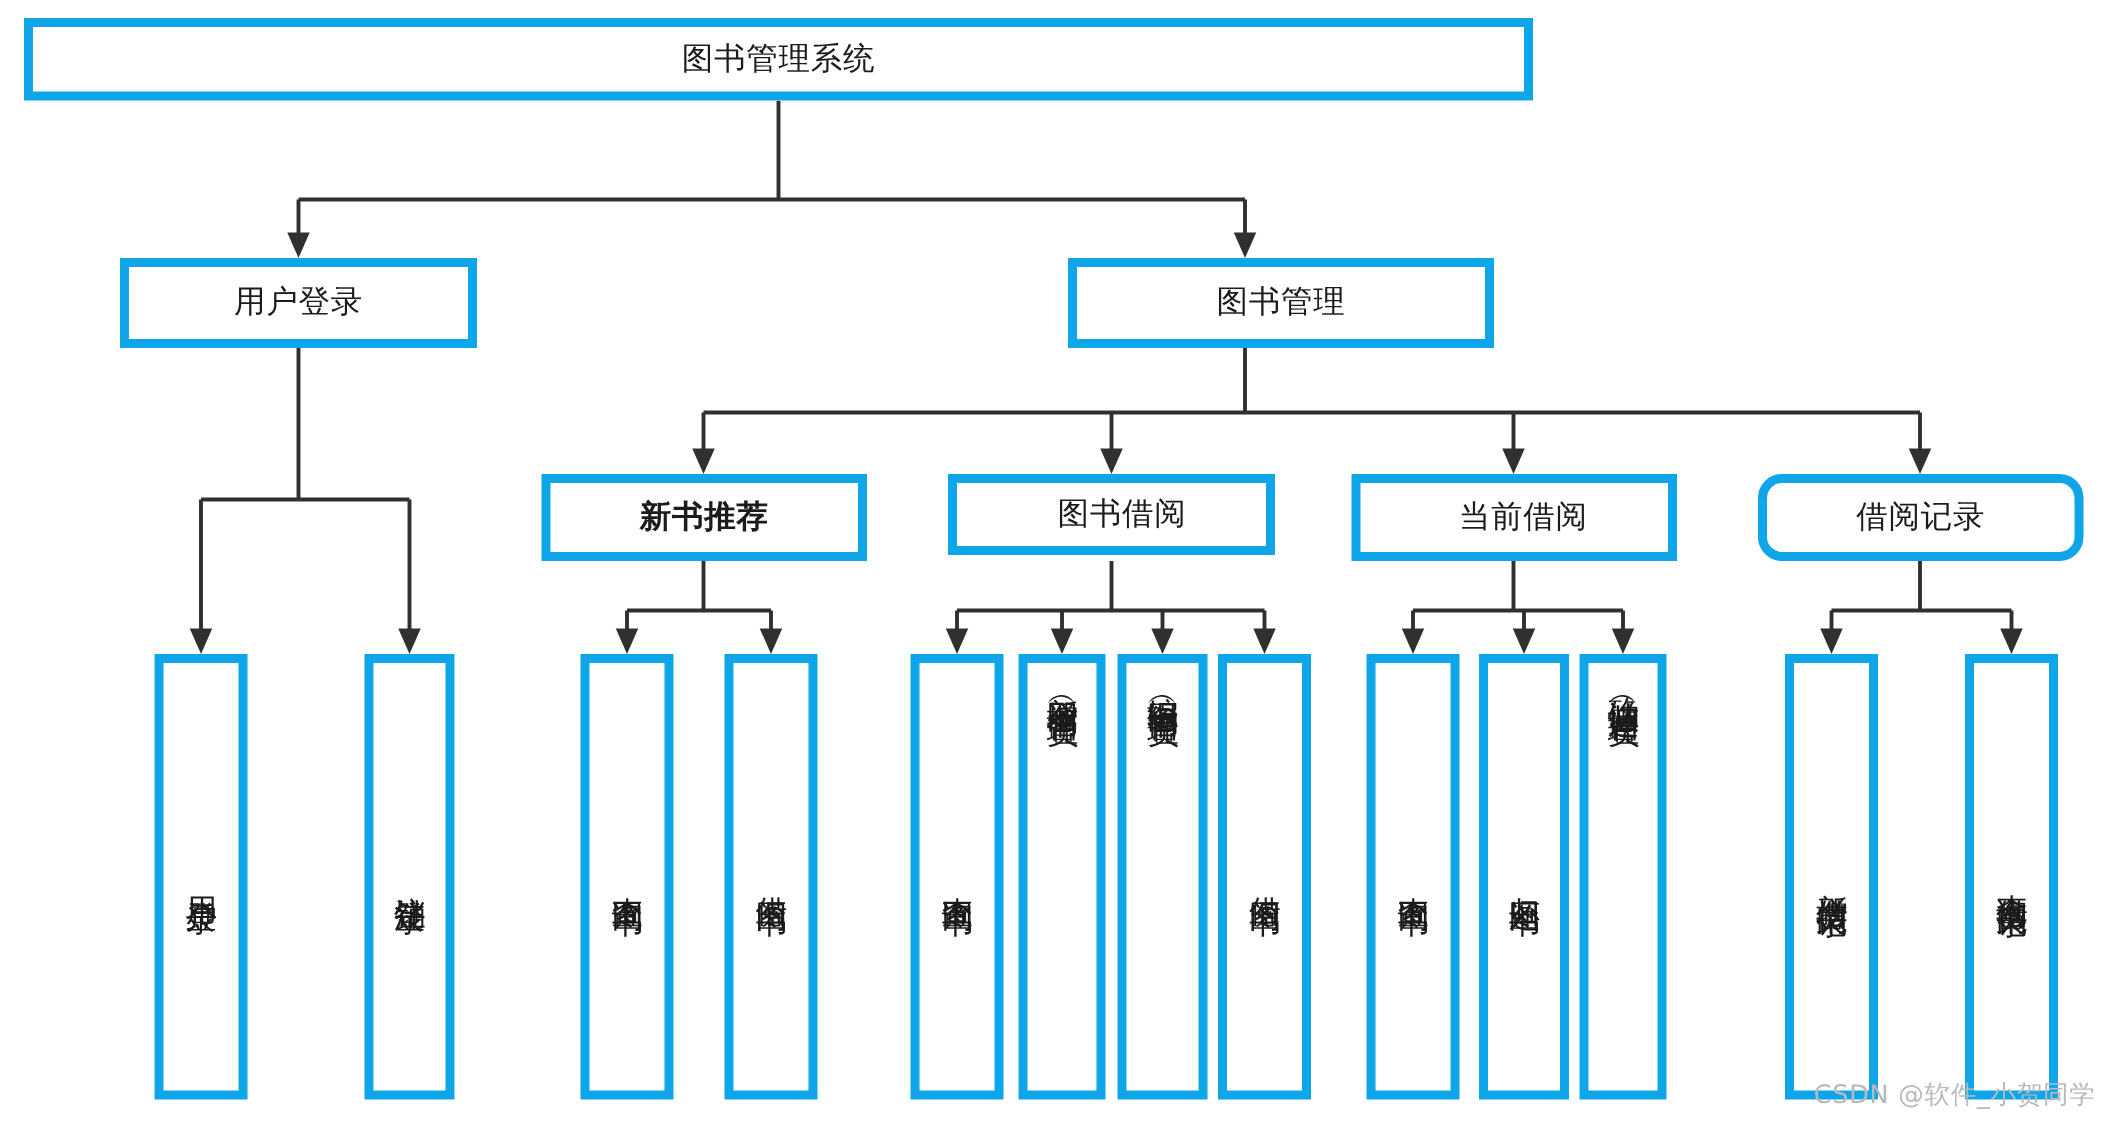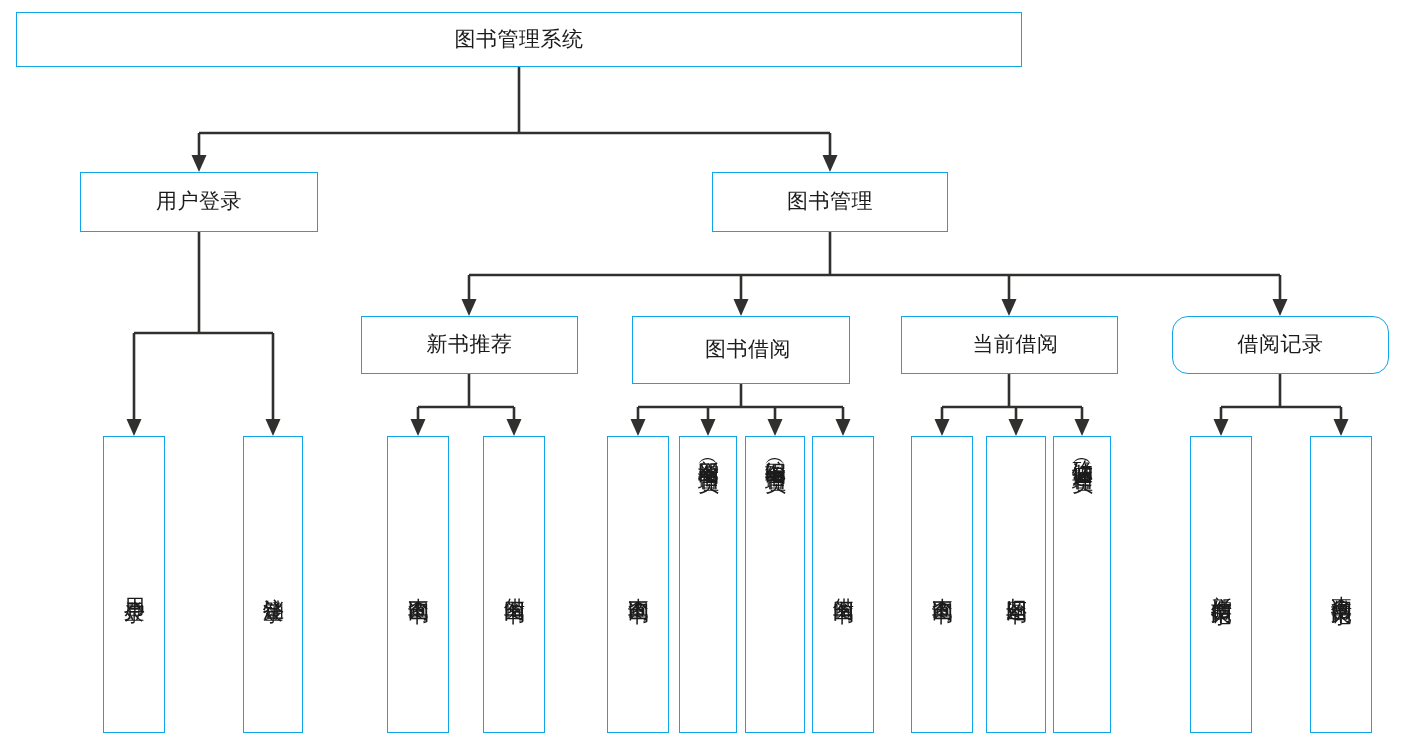--- a/index.html
+++ b/index.html
@@ -17,21 +17,21 @@
   }
   #diagram-root {
     position: relative;
     width: 1405px;
     height: 747px;
   }
   .node-box {
     position: absolute;
     box-sizing: border-box;
     background: #ffffff;
-    border: 1px solid #0ea5e9;
+    border: 6px solid #0ea5e9;
     display: flex;
     align-items: center;
     justify-content: center;
   }
   .node-label-h {
     font-size: 21px;
     color: #1b1b1b;
     letter-spacing: 0.5px;
     line-height: 1.1;
     white-space: nowrap;
@@ -144,27 +144,27 @@
       <polygon points="1333.5,419 1348.5,419 1341,436" class="conn-arrow"></polygon>
     </svg>
 
   <div id="boxes-layer">
       <div class="node-box" style="left: 16px; top: 12px; width: 1006px; height: 55px;">
         <span class="node-label-h">图书管理系统</span>
       </div>
       <div class="node-box" style="left: 80px; top: 172px; width: 238px; height: 60px;">
         <span class="node-label-h">用户登录</span>
       </div>
-      <div class="node-box" style="left: 712px; top: 172px; width: 236px; height: 60px;">
+      <div class="node-box" style="left: 712px; top: 172px; width: 284px; height: 60px;">
         <span class="node-label-h">图书管理</span>
       </div>
-      <div class="node-box" style="left: 361px; top: 316px; width: 217px; height: 58px;">
+      <div class="node-box" style="left: 361px; top: 316px; width: 217px; height: 58px; font-weight: bold;">
         <span class="node-label-h">新书推荐</span>
       </div>
-      <div class="node-box" style="left: 632px; top: 316px; width: 218px; height: 68px; padding-left: 14px;">
+      <div class="node-box" style="left: 632px; top: 316px; width: 218px; height: 54px; padding-left: 14px;">
         <span class="node-label-h">图书借阅</span>
       </div>
       <div class="node-box" style="left: 901px; top: 316px; width: 217px; height: 58px; padding-left: 12px;">
         <span class="node-label-h">当前借阅</span>
       </div>
       <div class="node-box" style="left: 1172px; top: 316px; width: 217px; height: 58px; border-radius: 16px;">
         <span class="node-label-h">借阅记录</span>
       </div>
       <div class="node-box vertical mid" style="left: 103px; top: 436px; width: 62px; height: 297px;">
         <span class="node-label-v">用户登录</span>
@@ -200,13 +200,14 @@
         <span class="node-label-v">确认归还（管理员）</span>
       </div>
       <div class="node-box vertical mid" style="left: 1190px; top: 436px; width: 62px; height: 297px;">
         <span class="node-label-v">新增借阅记录</span>
       </div>
       <div class="node-box vertical mid" style="left: 1310px; top: 436px; width: 62px; height: 297px;">
         <span class="node-label-v">查询借阅记录</span>
       </div>
     </div>
 
+  <div id="watermark">CSDN @软件_小贺同学</div>
 </div>
 
 </body></html>

